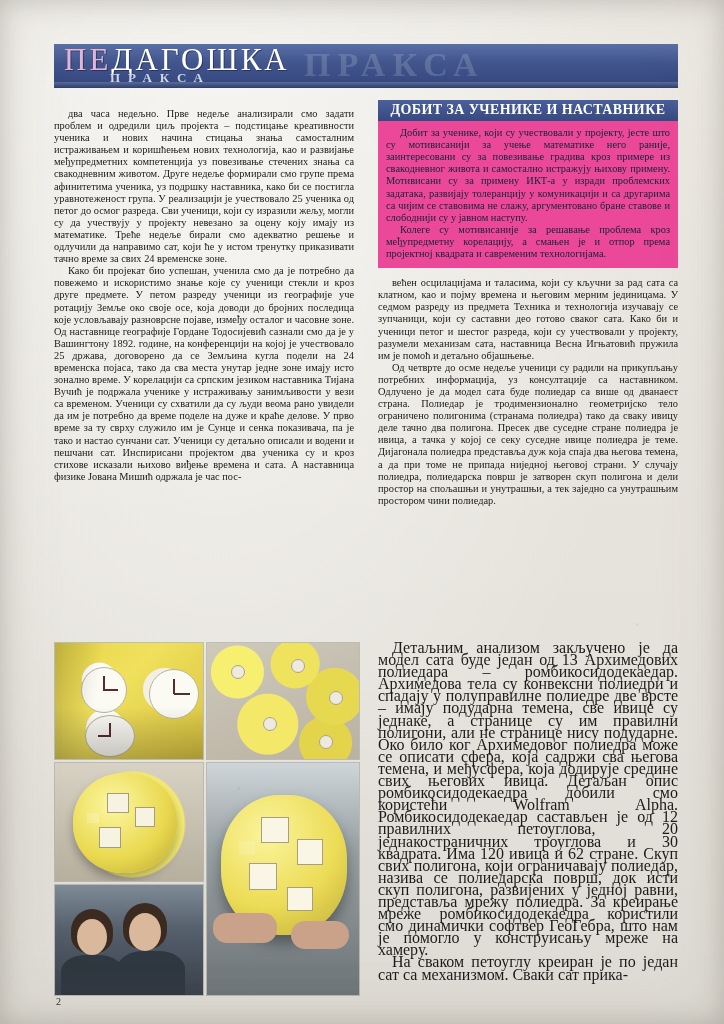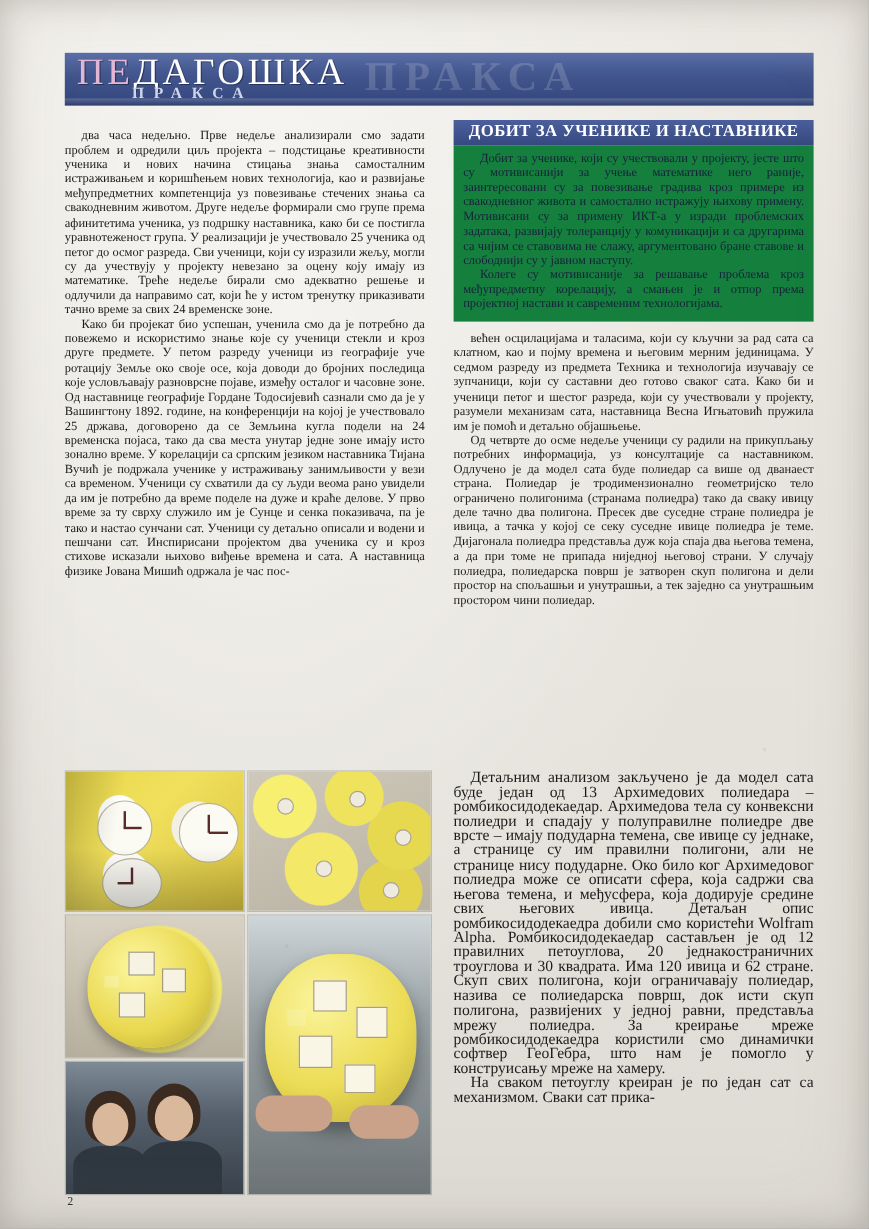--- a/index.html
+++ b/index.html
@@ -136,21 +136,21 @@
     background: linear-gradient(180deg, #4b5f9c 0%, #36497f 100%);
     color: #fff;
     font-weight: bold;
     font-size: 14px;
     letter-spacing: 0.4px;
     text-align: center;
     padding: 4px 2px 5px 2px;
     font-family: "Liberation Serif", serif;
   }
   .callout-body {
-    background: #15803d;
+    background: #ec4899;
     padding: 6px 8px 8px 8px;
     font-size: 10.4px;
     line-height: 12.1px;
     text-align: justify;
     color: #16213c;
   }
   .callout-body p {
     margin: 0;
     text-indent: 14px;
   }
@@ -245,21 +245,21 @@
   .p5 .facet { position: absolute; background: rgba(255,255,255,0.45); }
   .p5 .sq { position: absolute; background: #faf6e6; border: 1px solid #a79f80; }
   .p5 .hand { position: absolute; background: #caa289; border-radius: 14px; }
 
   
   .col-right-lower {
     position: absolute;
     left: 324px;
     top: 598px;
     width: 300px;
-    font-size: 13px;
+    font-size: 16px;
     line-height: 12.1px;
     text-align: justify;
     color: #1b1b1b;
   }
   .col-right-lower p { margin: 0; text-indent: 14px; }
 
   .page-number {
     position: absolute;
     left: 56px;
     top: 996px;
@@ -300,21 +300,21 @@
       <div class="col col-left">
         <p>два часа недељно. Прве недеље анализирали смо задати проблем и одредили циљ пројекта – подстицање креативности ученика и нових начина стицања знања самосталним истраживањем и коришћењем нових технологија, као и развијање међупредметних компетенција уз повезивање стечених знања са свакодневним животом. Друге недеље формирали смо групе према афинитетима ученика, уз подршку наставника, како би се постигла уравнотеженост група. У реализацији је учествовало 25 ученика од петог до осмог разреда. Сви ученици, који су изразили жељу, могли су да учествују у пројекту невезано за оцену коју имају из математике. Треће недеље бирали смо адекватно решење и одлучили да направимо сат, који ће у истом тренутку приказивати тачно време за свих 24 временске зоне.</p>
         <p>Како би пројекат био успешан, ученила смо да је потребно да повежемо и искористимо знање које су ученици стекли и кроз друге предмете. У петом разреду ученици из географије уче ротацију Земље око своје осе, која доводи до бројних последица које условљавају разноврсне појаве, између осталог и часовне зоне. Од наставнице географије Гордане Тодосијевић сазнали смо да је у Вашингтону 1892. године, на конференцији на којој је учествовало 25 држава, договорено да се Земљина кугла подели на 24 временска појаса, тако да сва места унутар једне зоне имају исто зонално време. У корелацији са српским језиком наставника Тијана Вучић је подржала ученике у истраживању занимљивости у вези са временом. Ученици су схватили да су људи веома рано увидели да им је потребно да време поделе на дуже и краће делове. У прво време за ту сврху служило им је Сунце и сенка показивача, па је тако и настао сунчани сат. Ученици су детаљно описали и водени и пешчани сат. Инспирисани пројектом два ученика су и кроз стихове исказали њихово виђење времена и сата. А наставница физике Јована Мишић одржала је час пос-</p>
       </div>
 
       <div class="col col-right">
         <div class="callout">
           <div class="callout-head">ДОБИТ ЗА УЧЕНИКЕ И НАСТАВНИКЕ</div>
           <div class="callout-body">
             <p>Добит за ученике, који су учествовали у пројекту, јесте што су мотивисанији за учење математике него раније, заинтересовани су за повезивање градива кроз примере из свакодневног живота и самостално истражују њихову примену. Мотивисани су за примену ИКТ-а у изради проблемских задатака, развијају толеранцију у комуникацији и са другарима са чијим се ставовима не слажу, аргументовано бране ставове и слободнији су у јавном наступу.</p>
-            <p>Колеге су мотивисаније за решавање проблема кроз међупредметну корелацију, а смањен је и отпор према пројектној настави и савременим технологијама.</p>
+            <p>Колеге су мотивисаније за решавање проблема кроз међупредметну корелацију, а смањен је и отпор према пројектној квадрата и савременим технологијама.</p>
           </div>
         </div>
         <p>већен осцилацијама и таласима, који су кључни за рад сата са клатном, као и појму времена и његовим мерним јединицама. У седмом разреду из предмета Техника и технологија изучавају се зупчаници, који су саставни део готово сваког сата. Како би и ученици петог и шестог разреда, који су учествовали у пројекту, разумели механизам сата, наставница Весна Игњатовић пружила им је помоћ и детаљно објашњење.</p>
         <p>Од четврте до осме недеље ученици су радили на прикупљању потребних информација, уз консултације са наставником. Одлучено је да модел сата буде полиедар са више од дванаест страна. Полиедар је тродимензионално гeометријско тело ограничено полигонима (странама полиедра) тако да сваку ивицу деле тачно два полигона. Пресек две суседне стране полиедра је ивица, а тачка у којој се секу суседне ивице полиедра је теме. Дијагонала полиедра представља дуж која спаја два његова темена, а да при томе не припада ниједној његовој страни. У случају полиедра, полиедарска површ је затворен скуп полигона и дели простор на спољашњи и унутрашњи, а тек заједно са унутрашњим простором чини полиедар.</p>
       </div>
     </div>
 
     <div class="photos">
 
       <div class="ph p1">

